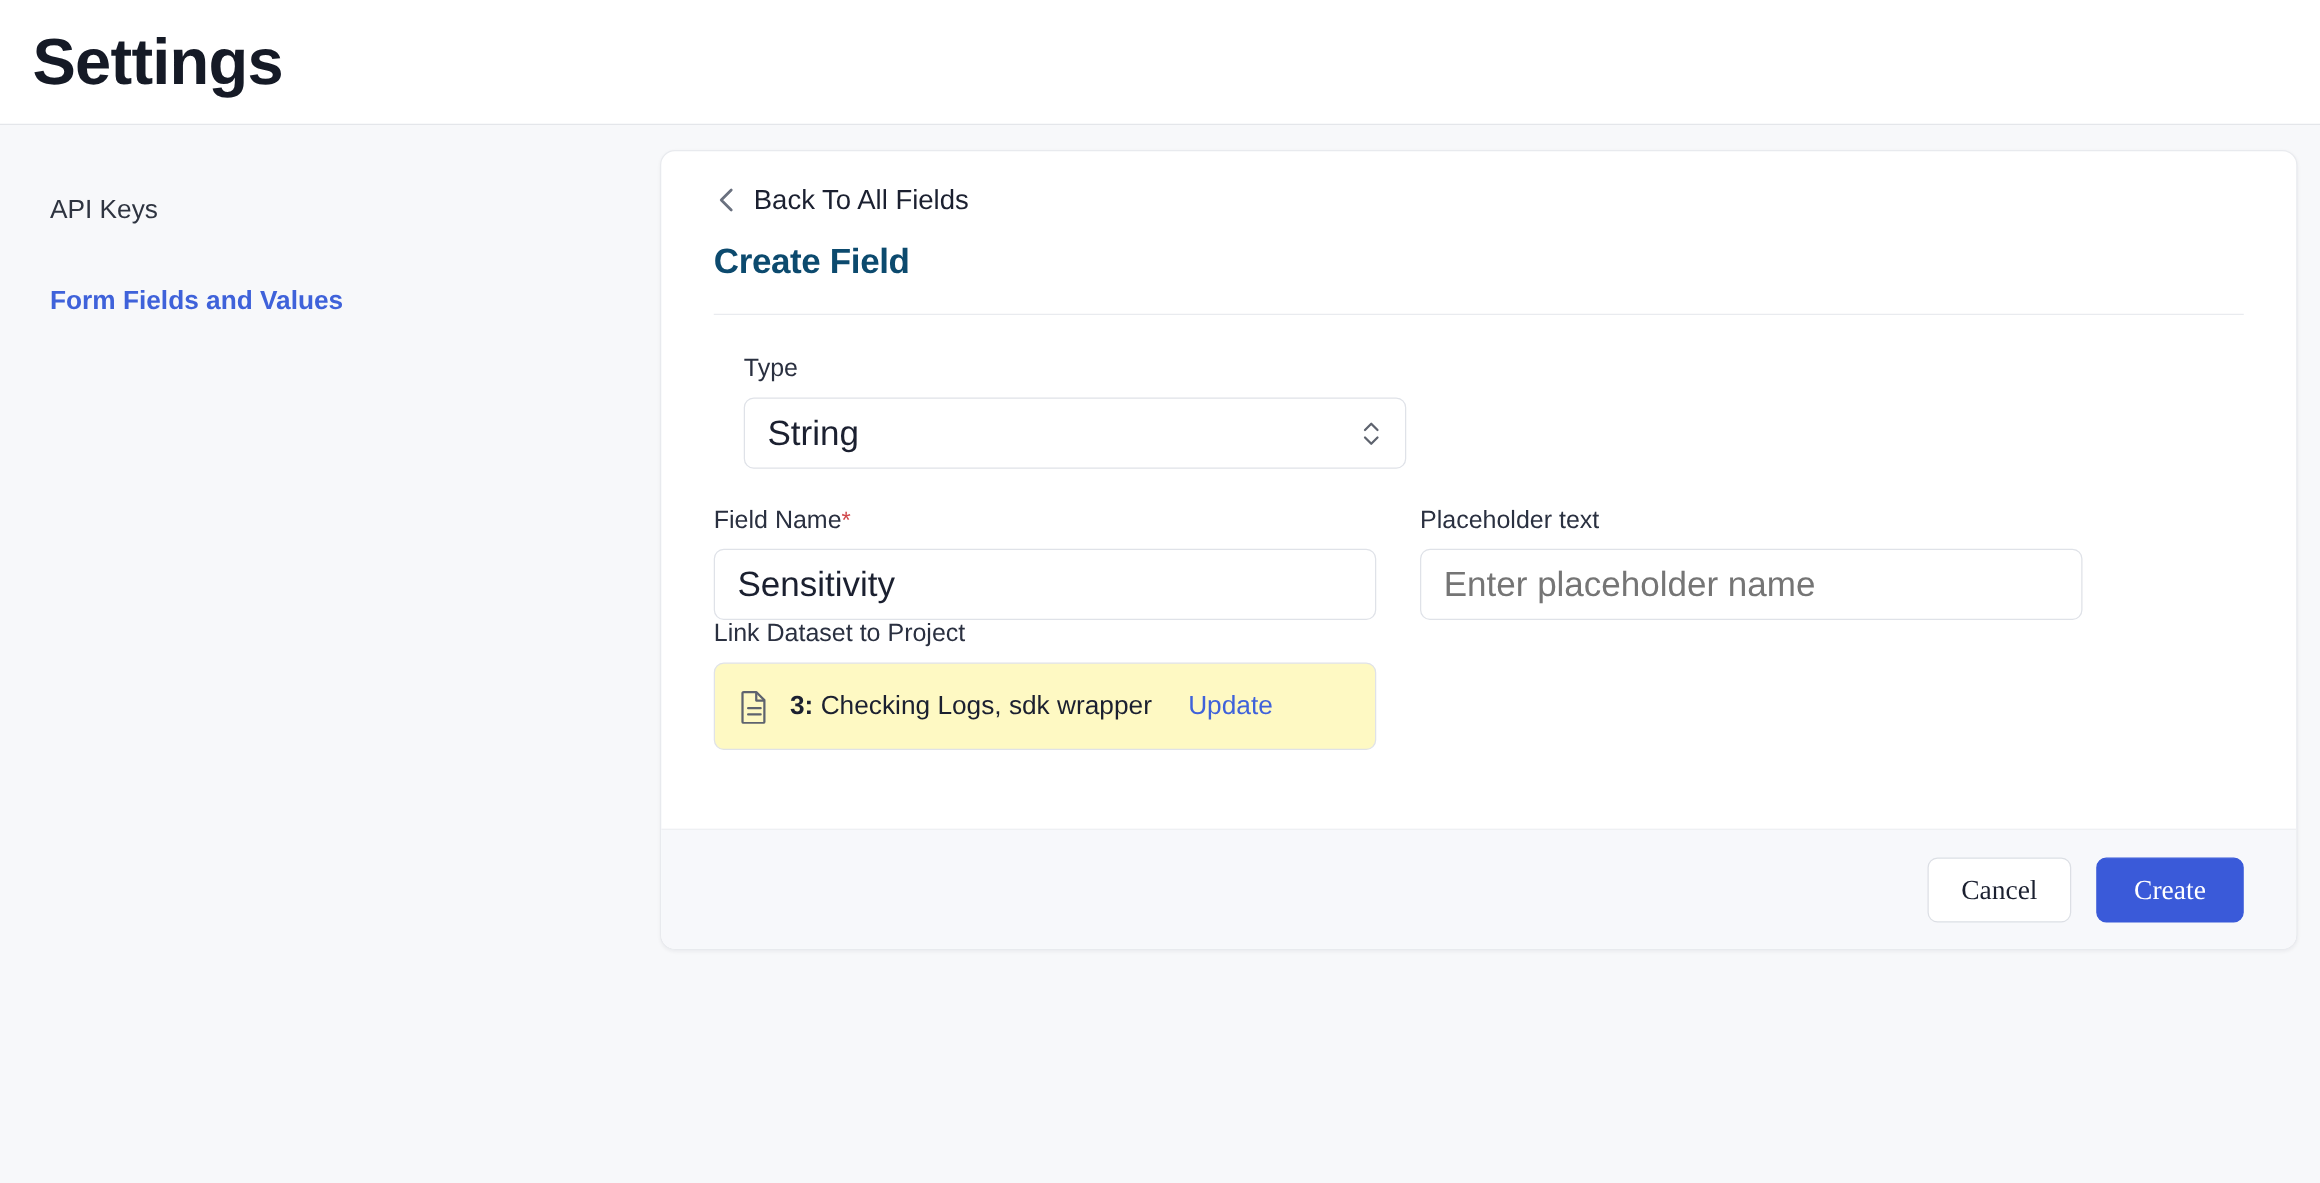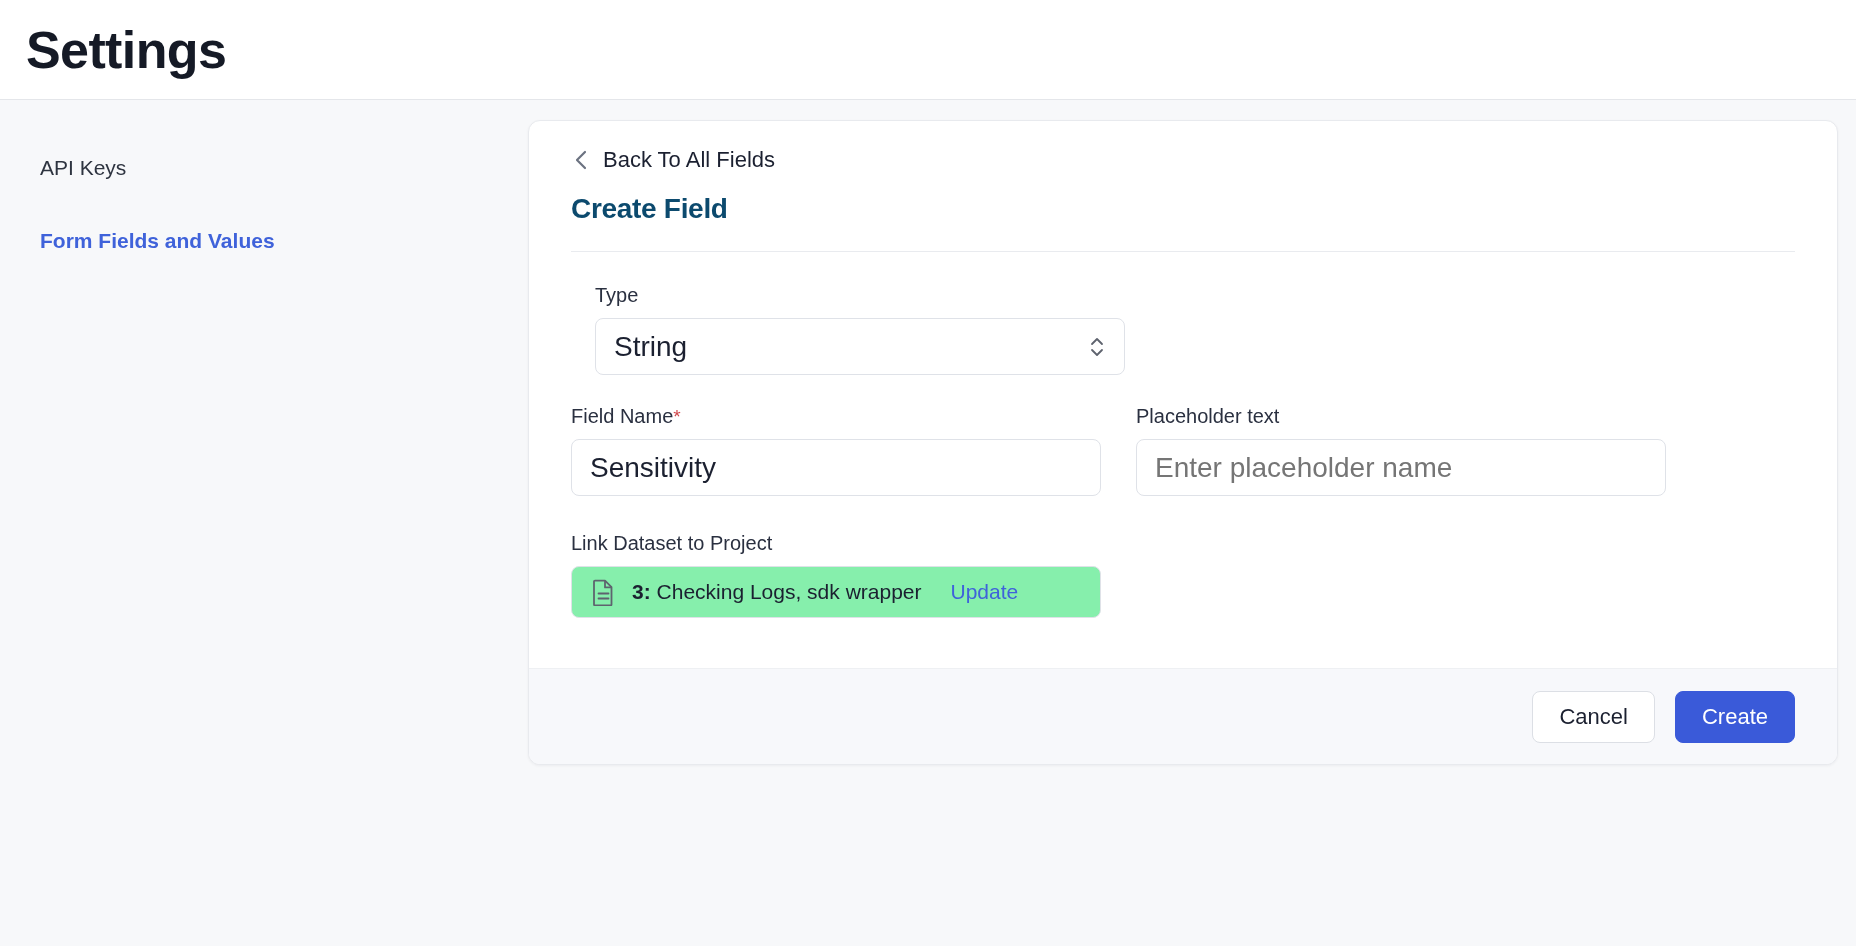--- a/index.html
+++ b/index.html
@@ -119,41 +119,40 @@
     font-size: 28px;
     color: #1b2030;
     width: 100%;
   }
 
   .row-single { width: 530px; margin-bottom: 30px; margin-left: 24px; }
 
   .row-two {
     display: flex;
     gap: 35px;
-    margin-bottom: 36px;
   }
   .col { width: 530px; }
 
   .select-control {
     position: relative;
     cursor: pointer;
     justify-content: space-between;
   }
   .select-arrows {
     width: 18px;
     height: 30px;
     flex: 0 0 18px;
     display: block;
   }
 
   .linked-row {
-    height: 52px;
+    height: 70px;
     border: 1px solid #dfe2e8;
     border-radius: 8px;
-    background: #86efac;
+    background: #fef9c3;
     display: flex;
     align-items: center;
     gap: 17px;
     padding: 0 20px;
     width: 530px;
   }
   .doc-icon { width: 23px; height: 27px; flex: 0 0 23px; display: block; }
   .linked-text {
     font-size: 21px;
     color: #1b2030;
@@ -182,21 +181,21 @@
   }
   .btn {
     height: 52px;
     border-radius: 8px;
     font-size: 22px;
     display: inline-flex;
     align-items: center;
     justify-content: center;
     cursor: pointer;
     padding: 0 26px;
-    font-family: Liberation Sans, sans-serif;
+    font-family: Liberation Serif, serif;
   }
   .btn-secondary {
     background: #ffffff;
     border: 1px solid #dcdfe5;
     color: #1b2030;
     min-width: 114px;
   }
   .btn-primary {
     background: #3a5ad9;
     border: 1px solid #3a5ad9;

